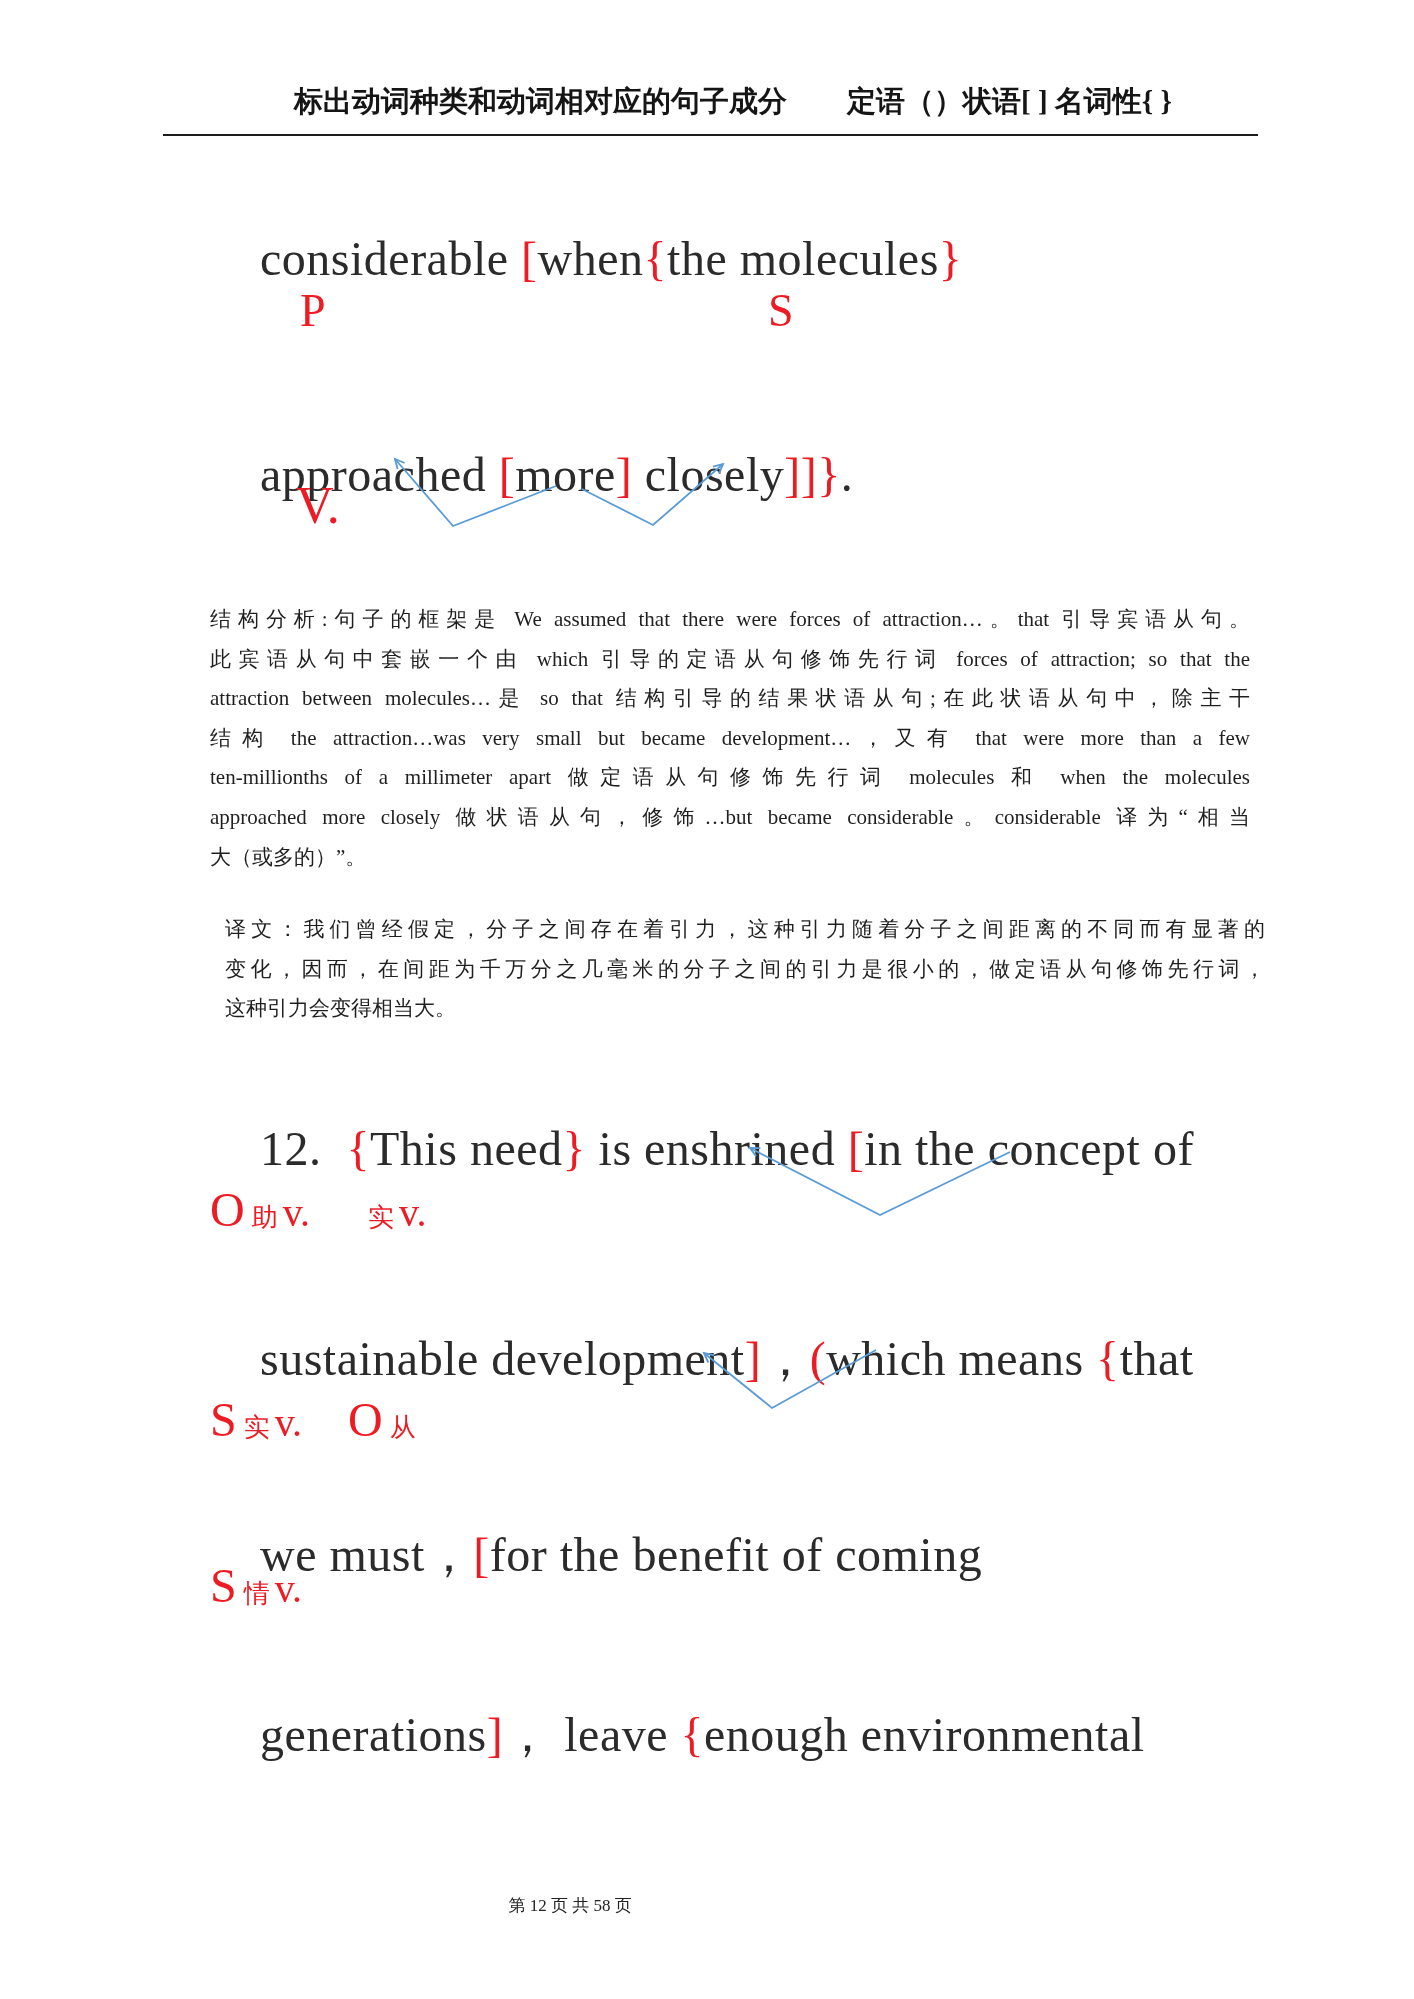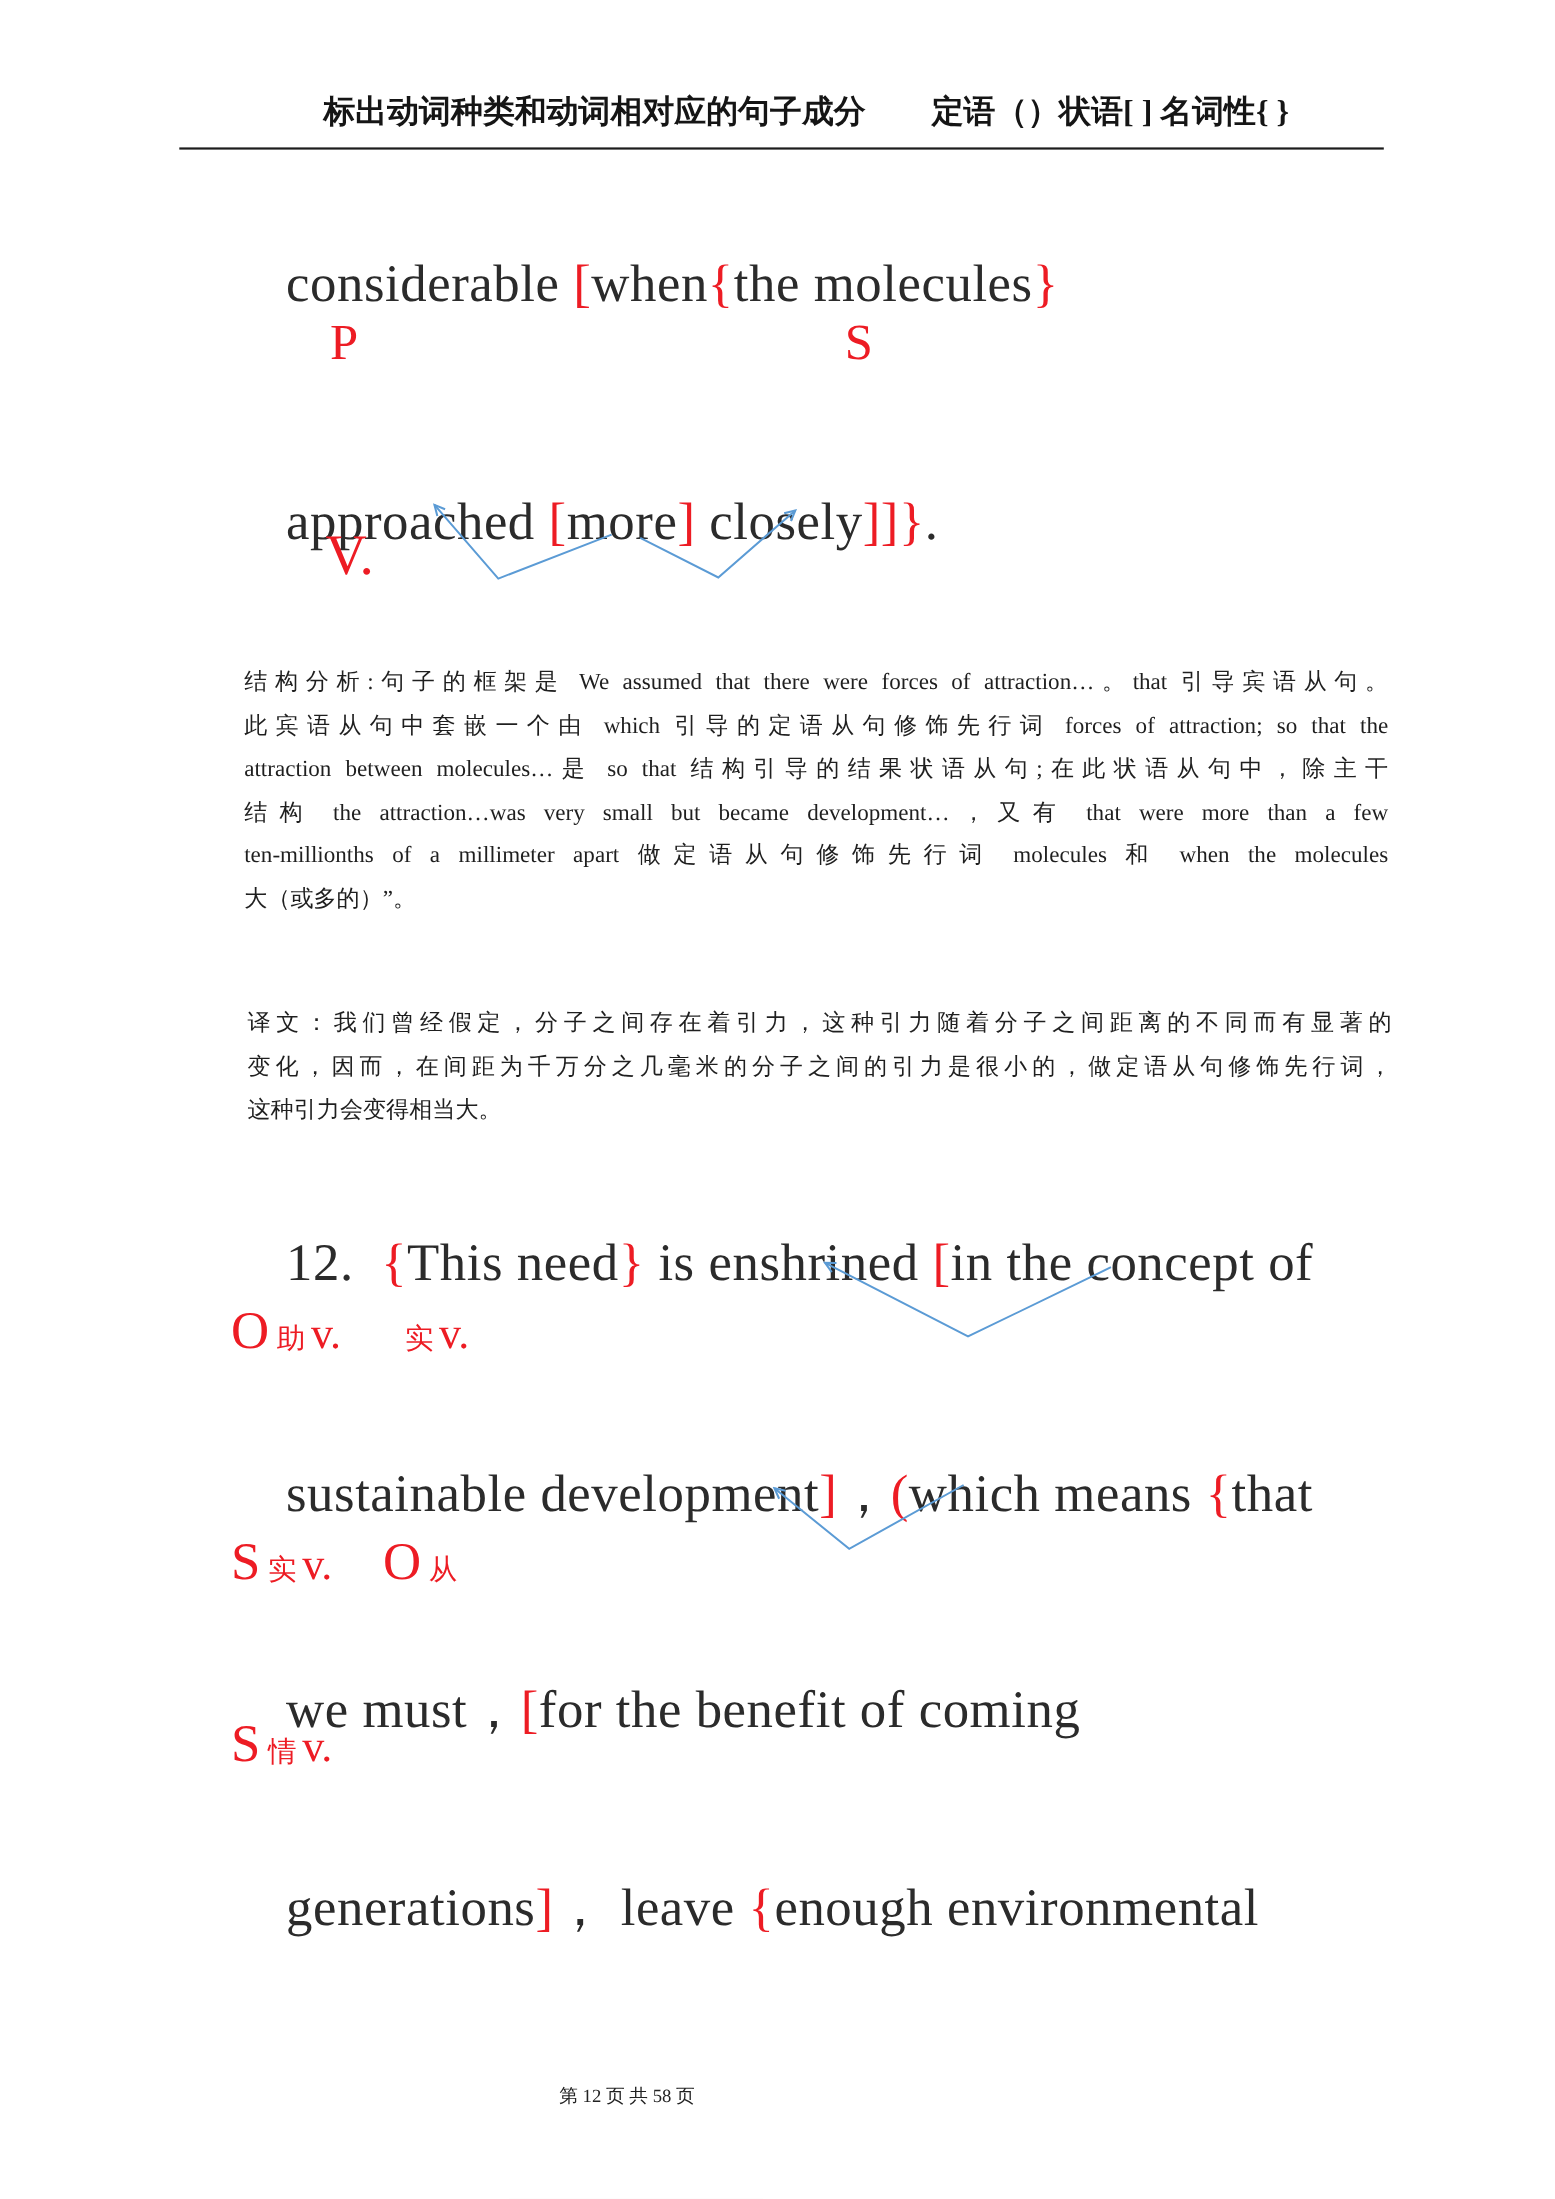--- a/index.html
+++ b/index.html
@@ -60,26 +60,27 @@
 
   <div class="glabel label-p">P</div>
   <div class="glabel label-s">S</div>
 
   <div class="bigline" style="top:388px;">
     <span>approached </span><span class="rd">[</span><span>more</span><span class="rd">]</span><span> closely</span><span class="rd">]]}</span><span>.</span>
   </div>
 
   <div class="glabel label-v">V.</div>
 
-  <div class="para" style="top:600px;margin-left:12px;">
+  <div class="para" style="top:600px;">
     <div class="pline just">结构分析:句子的框架是 We assumed that there were forces of attraction…。that 引导宾语从句。</div>
     <div class="pline just">此宾语从句中套嵌一个由 which 引导的定语从句修饰先行词 forces of attraction; so that the</div>
     <div class="pline just">attraction between molecules…是 so that 结构引导的结果状语从句;在此状语从句中，除主干</div>
     <div class="pline just">结构 the attraction…was very small but became development…，又有 that were more than a few</div>
     <div class="pline just">ten-millionths of a millimeter apart 做定语从句修饰先行词 molecules 和 when the molecules</div>
+    <div class="pline just">approached more closely 做状语从句，修饰…but became considerable。considerable 译为“相当</div>
     <div class="pline">大（或多的）”。</div>
   </div>
 
   <div class="para" style="top:910px;margin-left:15px;">
     <div class="pline just">译文：我们曾经假定，分子之间存在着引力，这种引力随着分子之间距离的不同而有显著的</div>
     <div class="pline just">变化，因而，在间距为千万分之几毫米的分子之间的引力是很小的，做定语从句修饰先行词，</div>
     <div class="pline">这种引力会变得相当大。</div>
   </div>
 
   <div class="bigline" style="top:1062px;">

